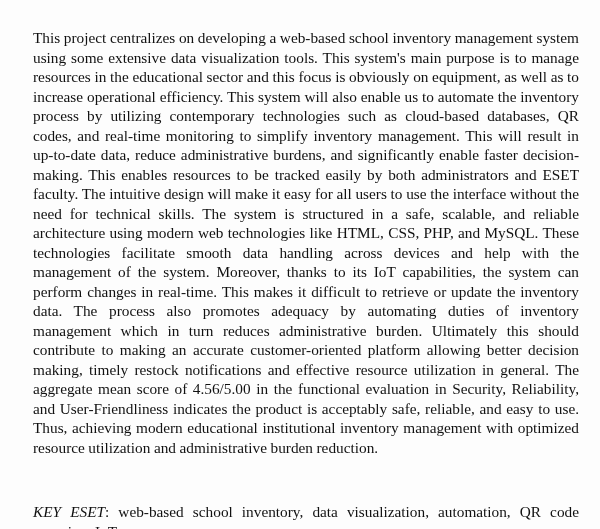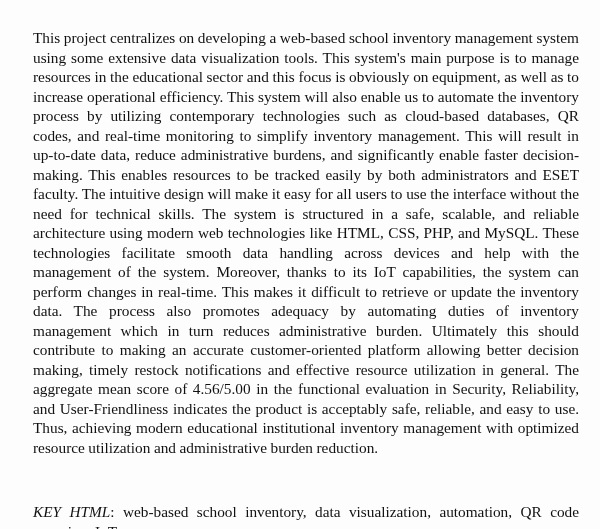--- a/index.html
+++ b/index.html
@@ -22,14 +22,14 @@
     text-align: justify;
     margin: 45px 0 0 0;
   }
   .kw-label { font-style: italic; }
 </style>
 </head>
 <body>
 
 <div class="doc">
   <p class="abstract">This project centralizes on developing a web-based school inventory management  system using some extensive data visualization tools. This system's main purpose is to manage resources in the educational  sector and this focus is obviously on equipment, as well as to increase operational efficiency. This system will also enable us to automate the inventory process by utilizing contemporary technologies such as cloud-based databases, QR codes, and real-time monitoring to simplify inventory management. This will result in up-to-date data, reduce administrative burdens, and significantly enable faster  decision-making. This enables resources to be tracked easily by both administrators and ESET faculty. The intuitive design  will make it easy for all users to use the interface without the need for technical skills. The system is structured in a safe, scalable, and reliable architecture using modern web technologies like HTML, CSS, PHP, and MySQL. These technologies facilitate smooth data handling across devices and help with the management of the system. Moreover, thanks  to its IoT capabilities, the system can perform changes in real-time. This makes it difficult  to retrieve or update the inventory data. The process also promotes adequacy by automating duties of inventory management which  in turn reduces administrative burden. Ultimately this should contribute to making an accurate customer-oriented platform allowing better decision making, timely restock notifications and effective resource utilization in general. The aggregate mean score of 4.56/5.00 in the functional evaluation in Security, Reliability, and User-Friendliness indicates the product is acceptably safe, reliable, and easy to use. Thus, achieving modern educational institutional inventory  management with optimized resource utilization and administrative burden reduction.</p>
-  <p class="keywords"><span class="kw-label">KEY HTML</span><span>: </span><span>web-based school inventory, data visualization, automation, QR code scanning, IoT.</span></p>
+  <p class="keywords"><span class="kw-label">KEY ESET</span><span>: </span><span>web-based school inventory, data visualization, automation, QR code scanning, IoT.</span></p>
 </div>
 
 </body></html>

